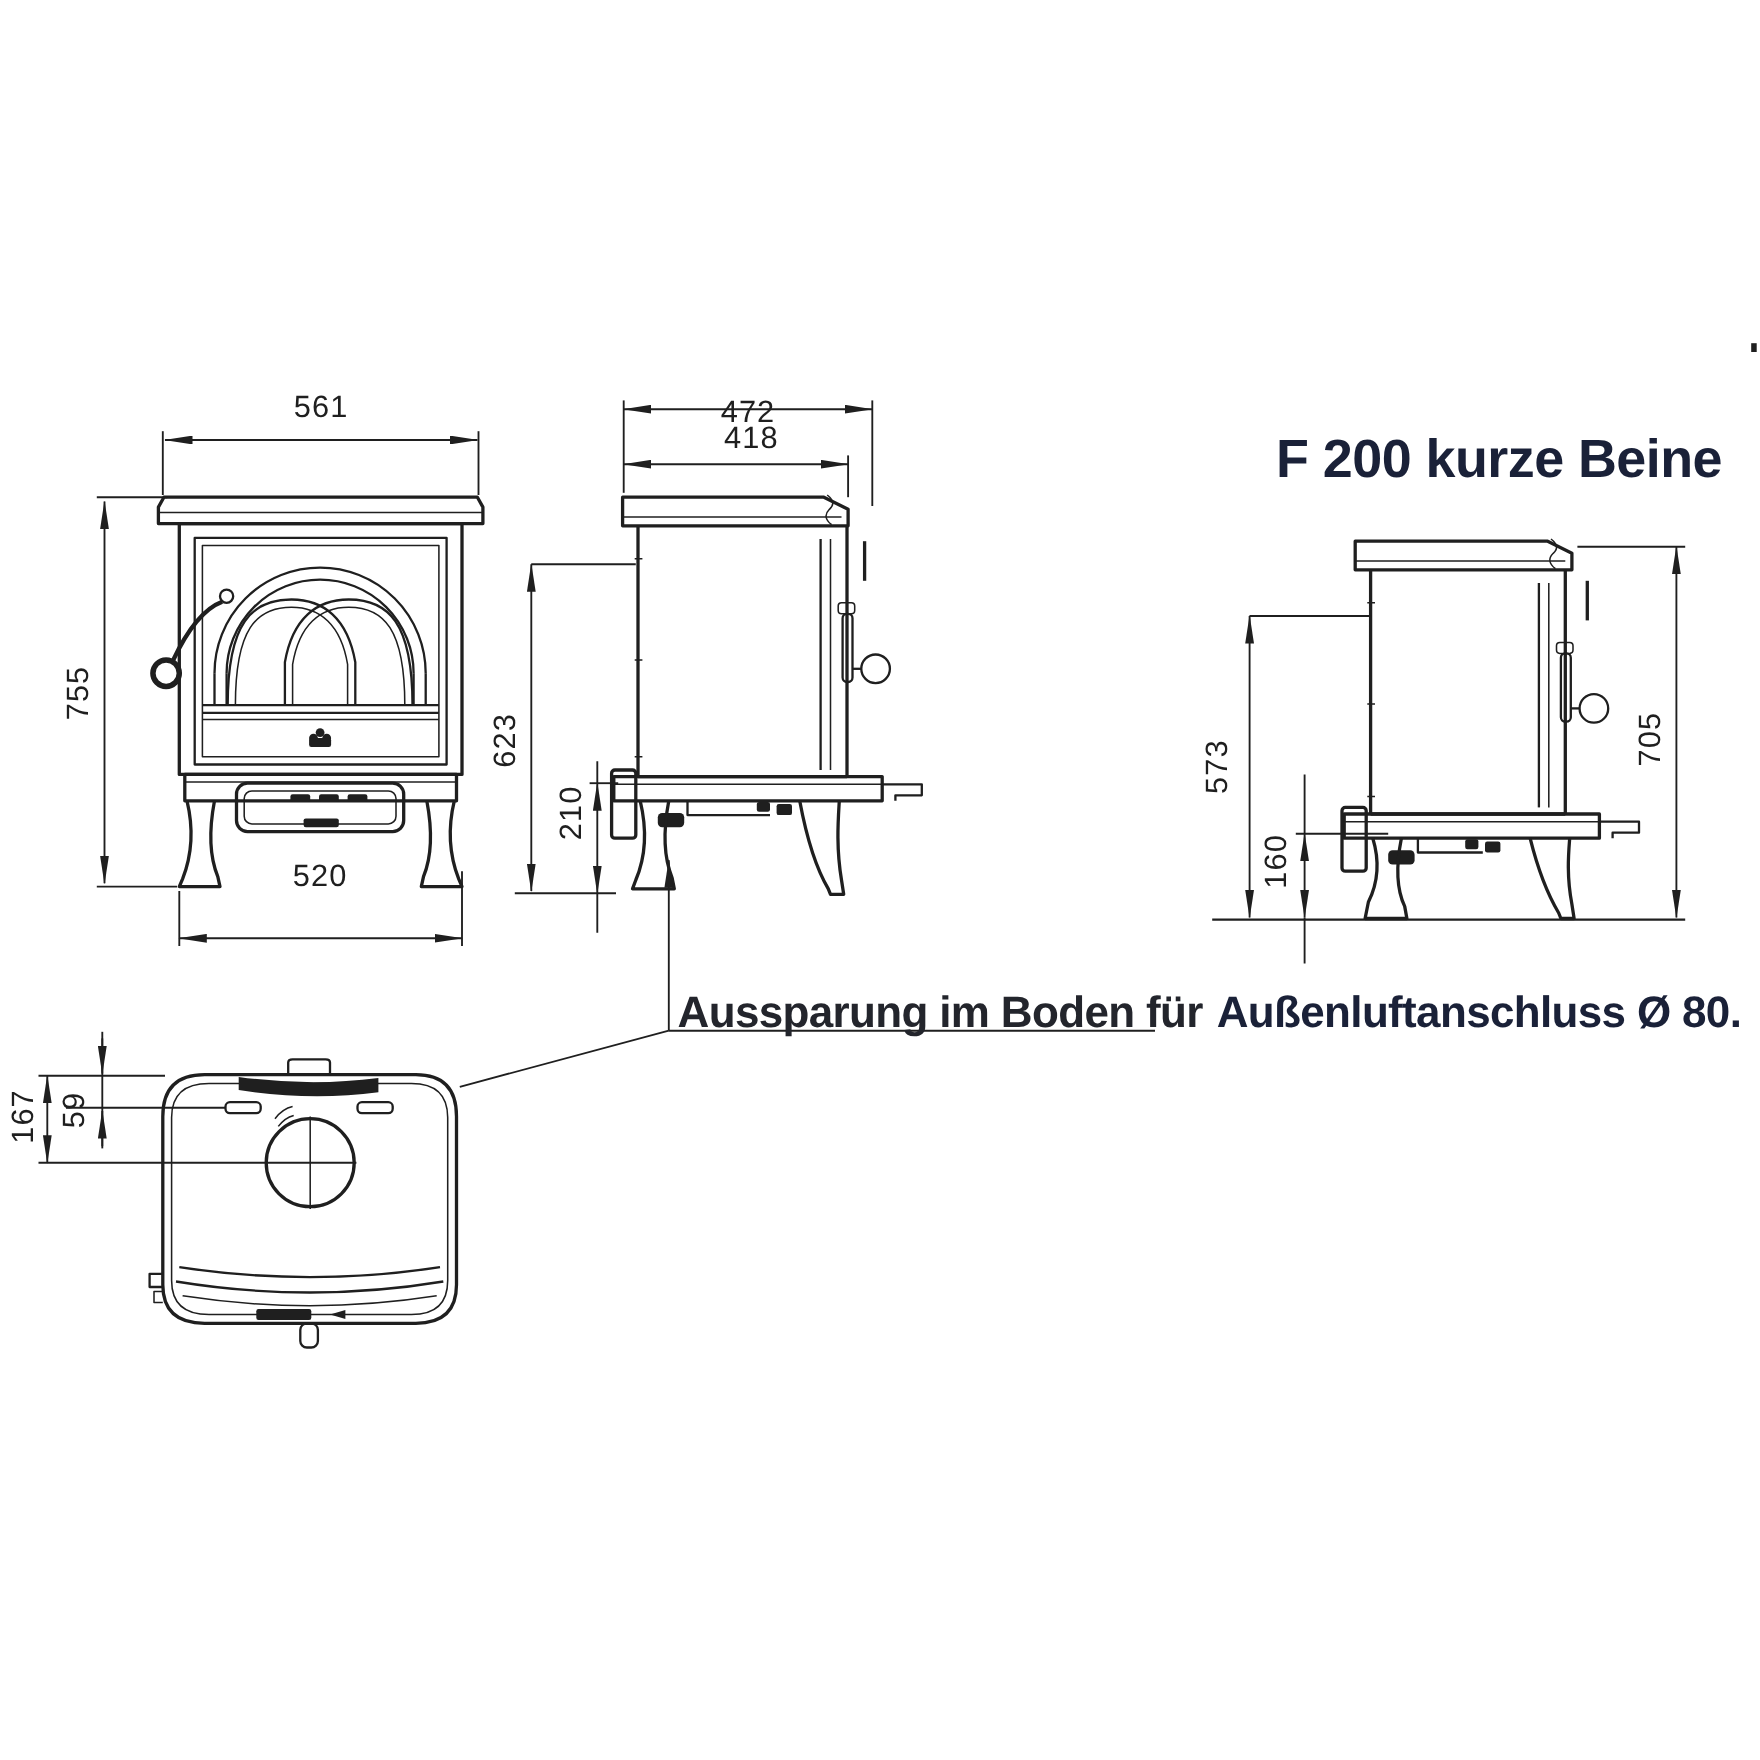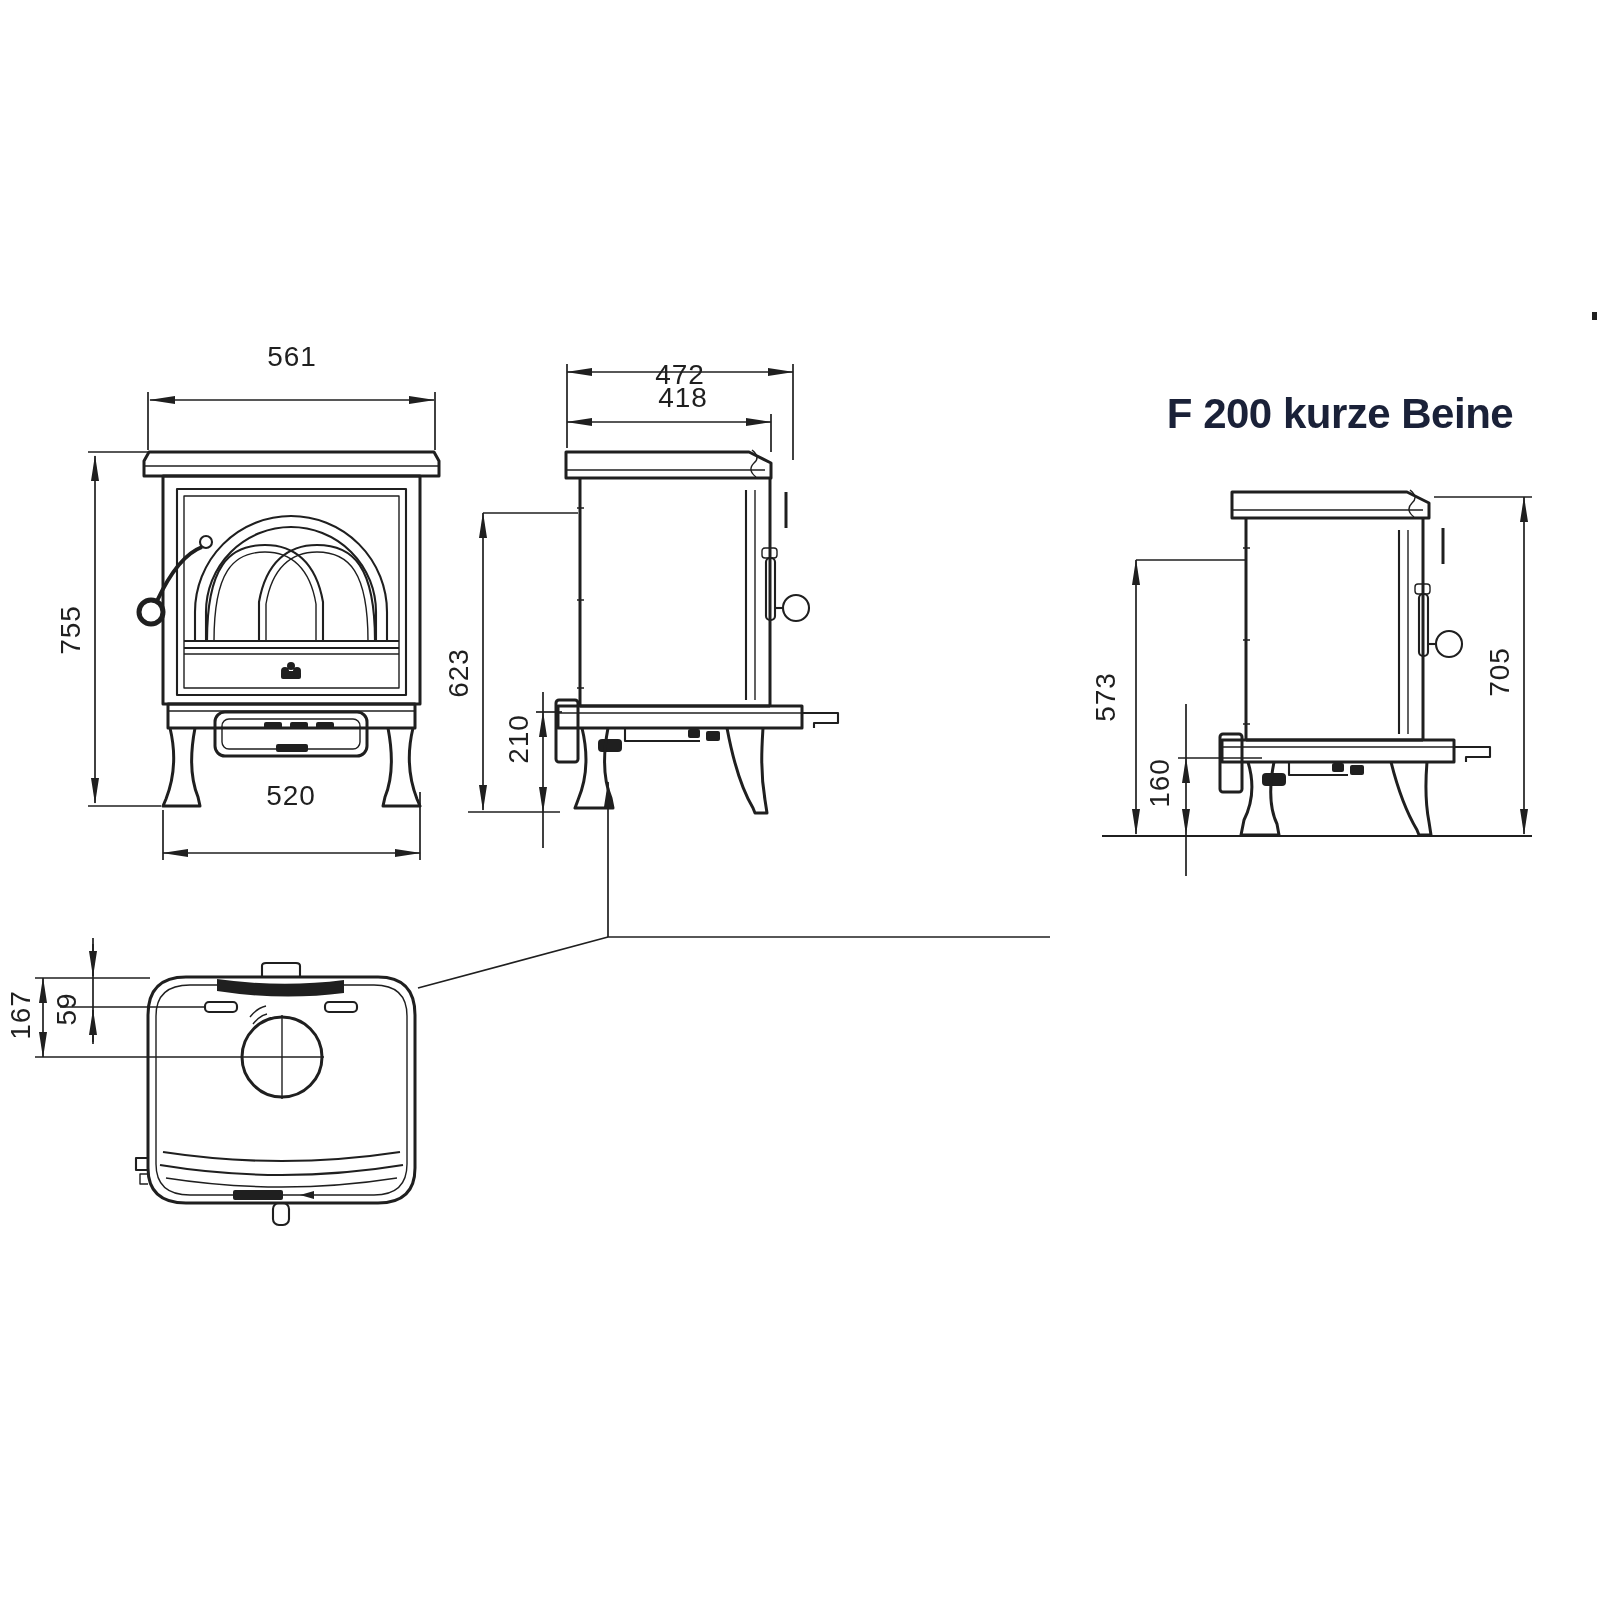--- a/index.html
+++ b/index.html
@@ -29,21 +29,21 @@
     font-size:28px;
     color:var(--ink);
     letter-spacing:1px;
     white-space:nowrap;
   }
   .dim-label.vert{transform:translate(-50%,-50%) rotate(-90deg);}
   .drawing-title{
     position:absolute;
     left:1160px;top:390px;width:360px;
     text-align:center;
-    font-size:42px;font-weight:600;
+    font-size:49px;font-weight:600;
     color:var(--title-text);
     letter-spacing:-0.5px;
     white-space:nowrap;
   }
   .note{
     position:absolute;
     left:616px;top:899px;
     font-size:40px;font-weight:600;
     white-space:nowrap;
     letter-spacing:-0.6px;
@@ -244,32 +244,35 @@
         <path class="dim" d="M35,1057 H324"></path>
         <path class="dim" d="M93,938 V1044"></path>
         <path class="dim" d="M93,944 V976" marker-end="url(#ae)"></path>
         <path class="dim" d="M93,1042 V1010" marker-end="url(#ae)"></path>
       </g>
     </g>
 
     <rect class="blk" x="1592" y="312" width="5" height="8"></rect>
   </svg>
 
-  <div class="dim-label" style="left:292px;top:357px;">561</div>
+  <div class="dim-label" style="left:292px;top:370px;">561</div>
   <div class="dim-label vert" style="left:71px;top:630px;">755</div>
   <div class="dim-label" style="left:291px;top:796px;">520</div>
 
   <div class="dim-label" style="left:680px;top:347px;margin-top:28px;">472</div>
   <div class="dim-label" style="left:669px;top:398px;margin-left:14px;">418</div>
   <div class="dim-label vert" style="left:459px;top:673px;">623</div>
   <div class="dim-label vert" style="left:519px;top:739px;">210</div>
 
   <div class="dim-label vert" style="left:1106px;top:697px;">573</div>
   <div class="dim-label vert" style="left:1160px;top:783px;">160</div>
   <div class="dim-label vert" style="left:1500px;top:672px;">705</div>
 
   <div class="dim-label vert" style="left:21px;top:1015px;">167</div>
   <div class="dim-label vert" style="left:67px;top:1009px;">59</div>
 
   <div class="drawing-title">F 200 kurze Beine</div>
 
+  <div class="note">
+    <span class="note-under">Aussparung im Boden für</span><span class="note-plain">Außenluftanschluss Ø 80.</span>
+  </div>
 
 </div>
 
 </body></html>

